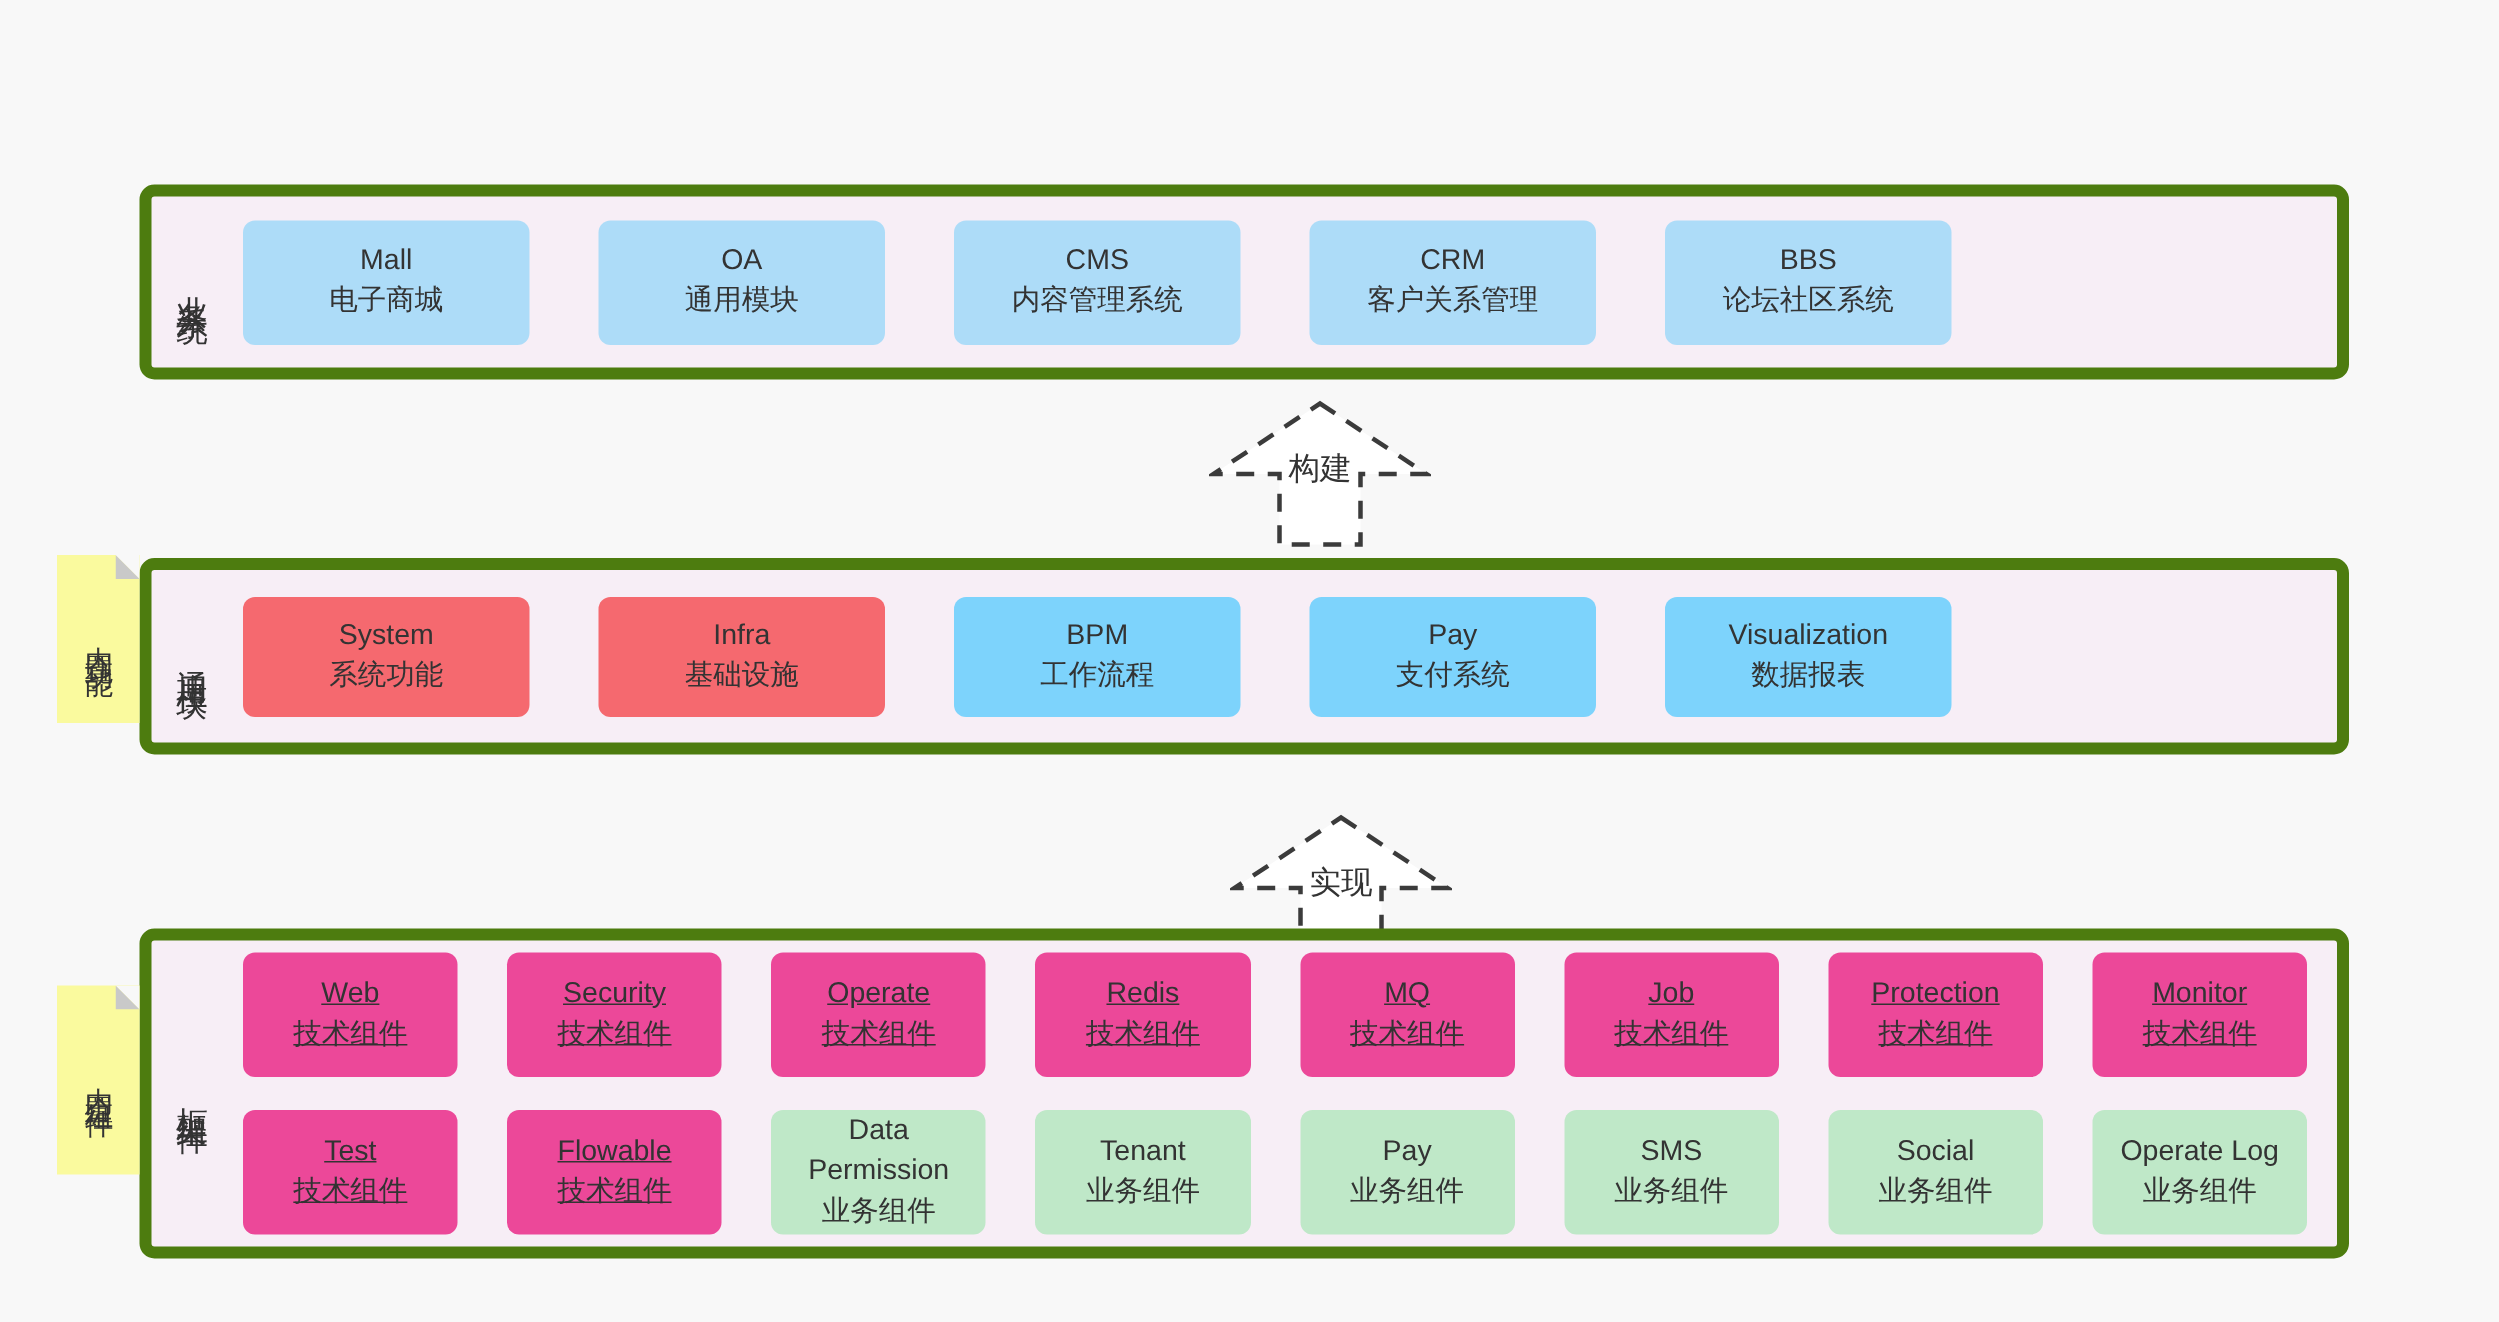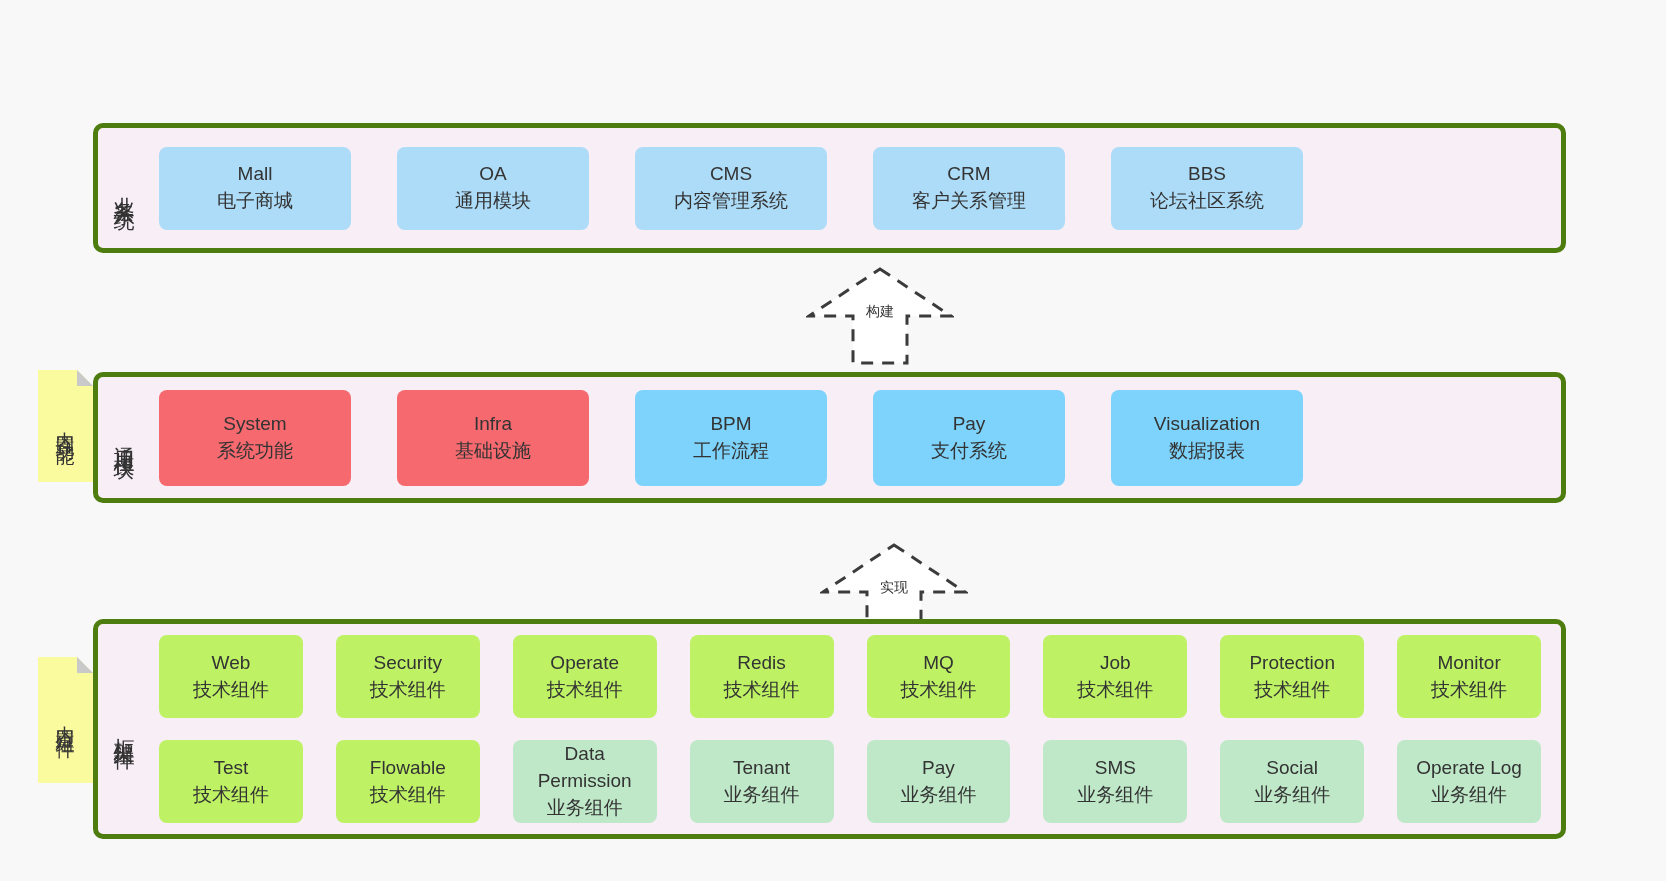--- a/index.html
+++ b/index.html
@@ -12,21 +12,21 @@
     width:1666px;height:881px;
     background:#f8f8f8;
     overflow:hidden;
     color:#333;
   }
   
   .band{
     position:absolute;
     left:93px;width:1473px;
     background:#f7eef6;
-    border:5px solid #4d7c0f;
+    border:8px solid #4d7c0f;
     border-radius:10px;
     box-sizing:border-box;
     display:flex;
     align-items:center;
   }
   .band1{top:123px;height:130px;}
   .band2{top:372px;height:131px;}
   .band3{top:619px;height:220px;}
   .band-label{
     writing-mode:vertical-rl;
@@ -53,25 +53,25 @@
     flex-direction:column;
     align-items:center;
     justify-content:center;
     text-align:center;
     font-size:19px;
     line-height:1.42;
     padding:0 6px;
     box-sizing:border-box;
   }
   .band1 .box{height:83px;}
-  .band2 .box{height:96px;}
+  .band2 .box{height:80px;}
   .blue{background:#addcf8;}
   .red{background:#f5696f;}
   .pink{background:#7dd3fc;}
-  .green{background:#bef264;}
+  .green{background:#ec4899;text-decoration:underline;}
   .green-light{background:#bfe8c8;}
   
   .note{
     position:absolute;
     left:38px;width:55px;
     background:#fafa9e;
     z-index:3;
     display:flex;
     align-items:center;
     justify-content:center;
@@ -94,21 +94,21 @@
   }
   .arrow1{left:806px;top:266px;}
   .arrow2{left:820px;top:542px;}
   .arrow svg{position:absolute;inset:0;}
   .arrow-label{
     position:absolute;
     left:50%;top:46%;
     transform:translate(-50%,-50%);
     background:#ffffff;
     padding:1px 3px;
-    font-size:14px;
+    font-size:21px;
     color:#333;
     white-space:nowrap;
     z-index:2;
   }
 </style>
 </head>
 <body>
 
 <div class="canvas">
 

